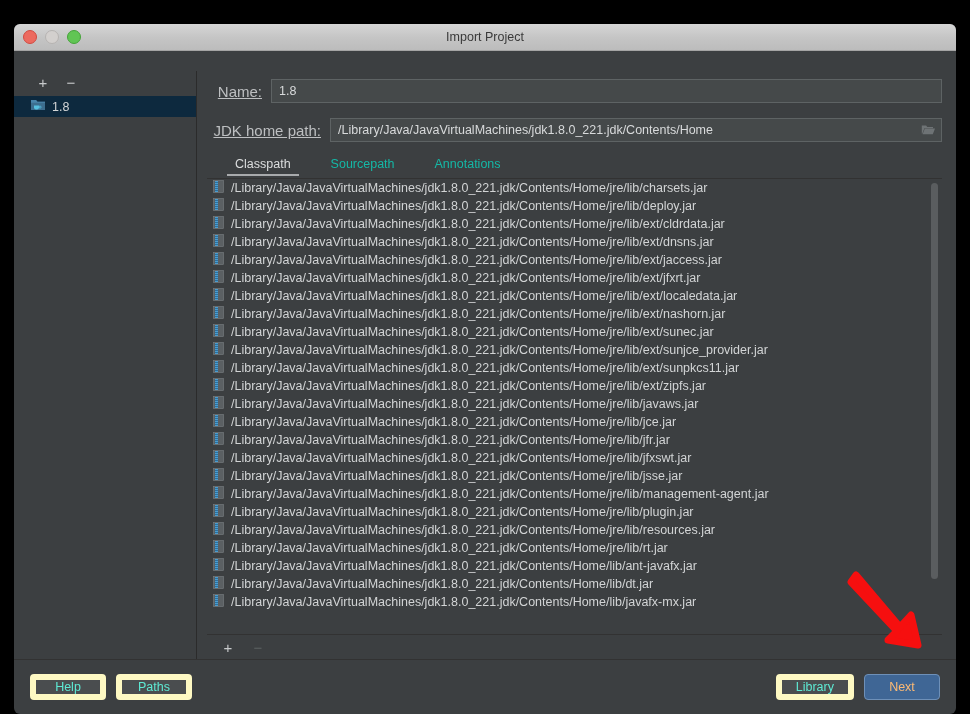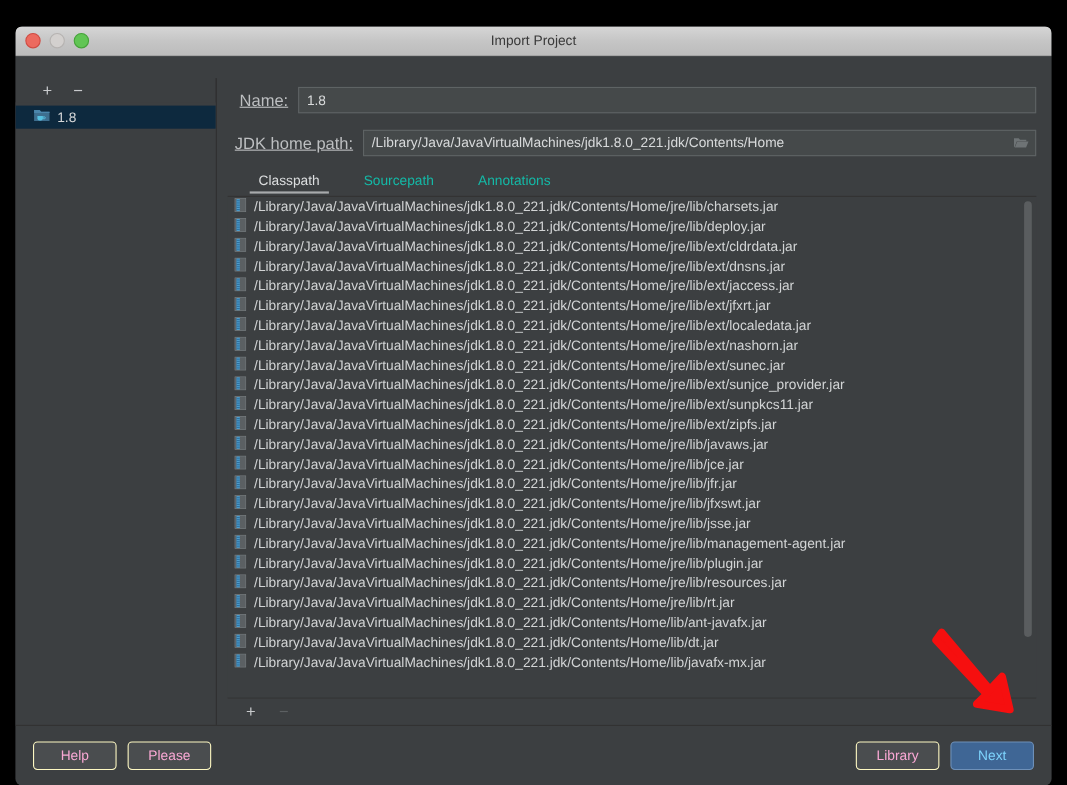--- a/index.html
+++ b/index.html
@@ -259,35 +259,35 @@
     display: flex;
     align-items: center;
     padding: 0 16px;
   }
   .footer .spacer { flex: 1 1 auto; }
   .btn {
     min-width: 76px;
     height: 26px;
     padding: 0 14px;
     margin-right: 10px;
-    border: 1px solid #fef9c3;
+    border: 6px solid #fef9c3;
     border-radius: 4px;
     background: #4a4d4f;
-    color: #f9a8d4;
+    color: #5eead4;
     font-size: 12.5px;
     font-family: inherit;
     display: inline-flex;
     align-items: center;
     justify-content: center;
   }
   .btn.last { margin-right: 0; }
   .btn.primary {
     background: #3f6695;
     border: 1px solid #6e90b8;
-    color: #7dd3fc;
+    color: #fdba74;
   }
 
   
   .arrow-layer {
     position: absolute;
     left: 0; top: 0;
     width: 970px;
     height: 714px;
     pointer-events: none;
   }
@@ -660,21 +660,21 @@
           <div class="tbtn">+</div>
           <div class="tbtn disabled">−</div>
         </div>
       </div>
 
     </div>
   </div>
 
   <div class="footer">
     <button class="btn">Help</button>
-    <button class="btn">Please</button>
+    <button class="btn">Paths</button>
     <div class="spacer"></div>
     <button class="btn">Library</button>
     <button class="btn primary last">Next</button>
   </div>
 
 </div>
 
 <svg class="arrow-layer">
   <g>
     <path d="M856 575 L900 627 L911 615 L918 645 L888 640 L897 631 L851 582 Z" fill="#f60f0f" stroke="#f60f0f" stroke-width="7" stroke-linejoin="round"></path>

